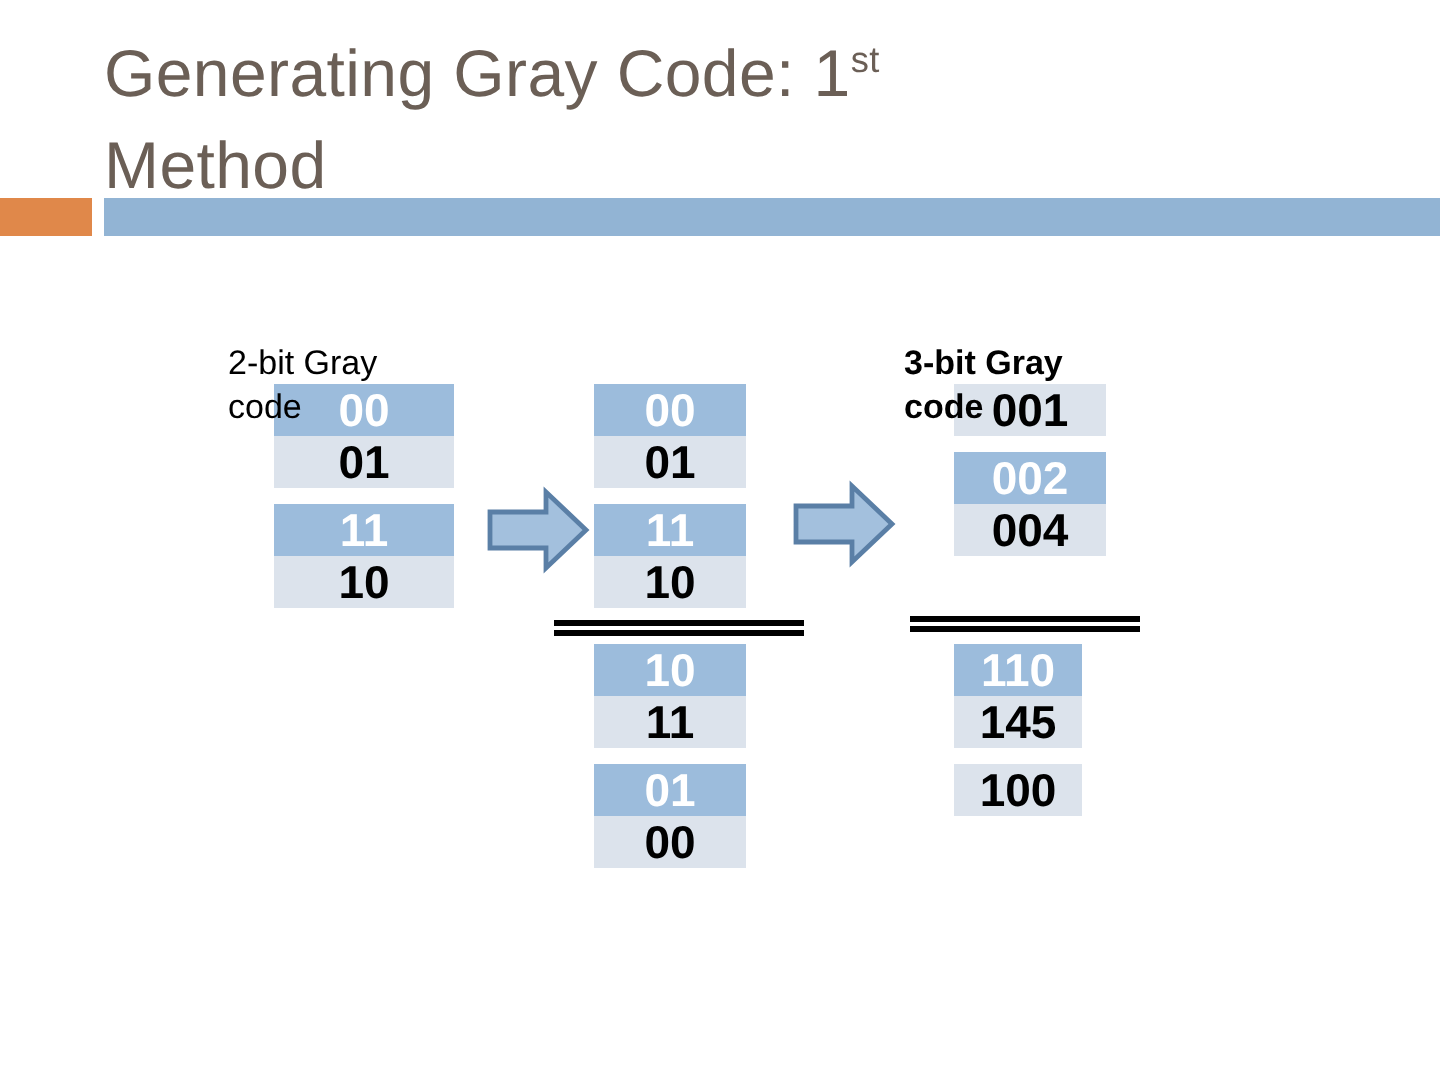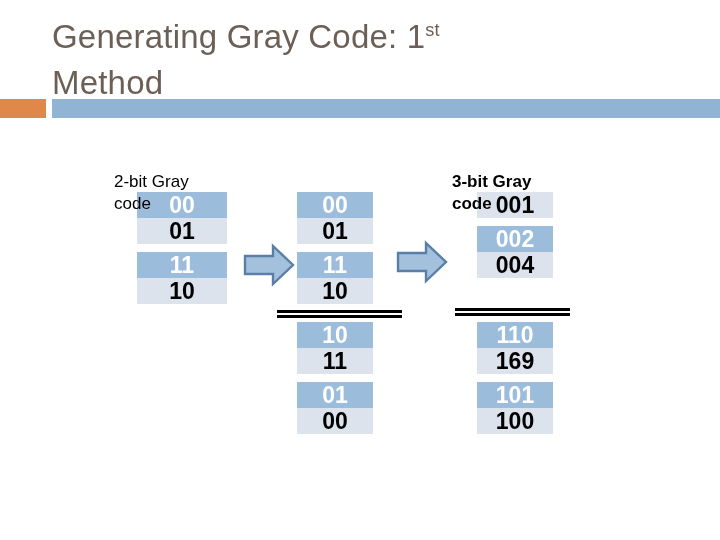--- a/index.html
+++ b/index.html
@@ -93,21 +93,21 @@
   }
   .code-row.spacer {
     background: transparent;
     height: 8px;
   }
 
   #table-2bit { left: 137px; top: 192px; width: 90px; }
   #table-mid-top { left: 297px; top: 192px; width: 76px; }
   #table-mid-bot { left: 297px; top: 322px; width: 76px; }
   #table-3bit-top { left: 477px; top: 192px; width: 76px; }
-  #table-3bit-bot { left: 477px; top: 322px; width: 76px; }
+  #table-3bit-bot { left: 477px; top: 322px; width: 64px; }
 
   
   .divider {
     position: absolute;
     z-index: 5;
   }
   .divider .ln {
     height: 3px;
     background: #000000;
   }
@@ -192,17 +192,16 @@
 </div>
 
 <div class="divider" id="divider-right">
   <div class="ln"></div>
   <div class="gap"></div>
   <div class="ln"></div>
 </div>
 
 <div class="code-table" id="table-3bit-bot">
   <div class="code-row dark">110</div>
-  <div class="code-row light">169</div>
-  <div class="code-row spacer"></div>
-  <div class="code-row dark">101</div>
+  <div class="code-row light">145</div>
+  <div class="code-row spacer"></div>
   <div class="code-row light">100</div>
 </div>
 
 </body></html>

